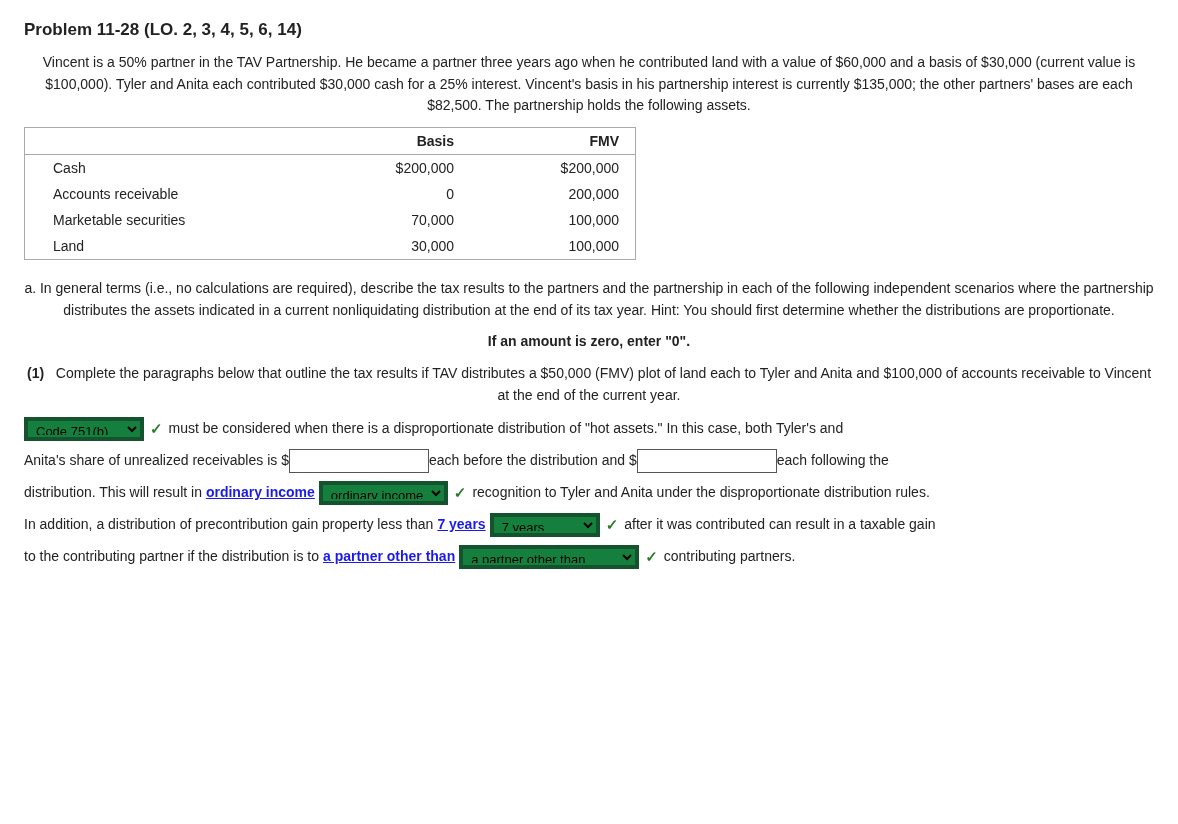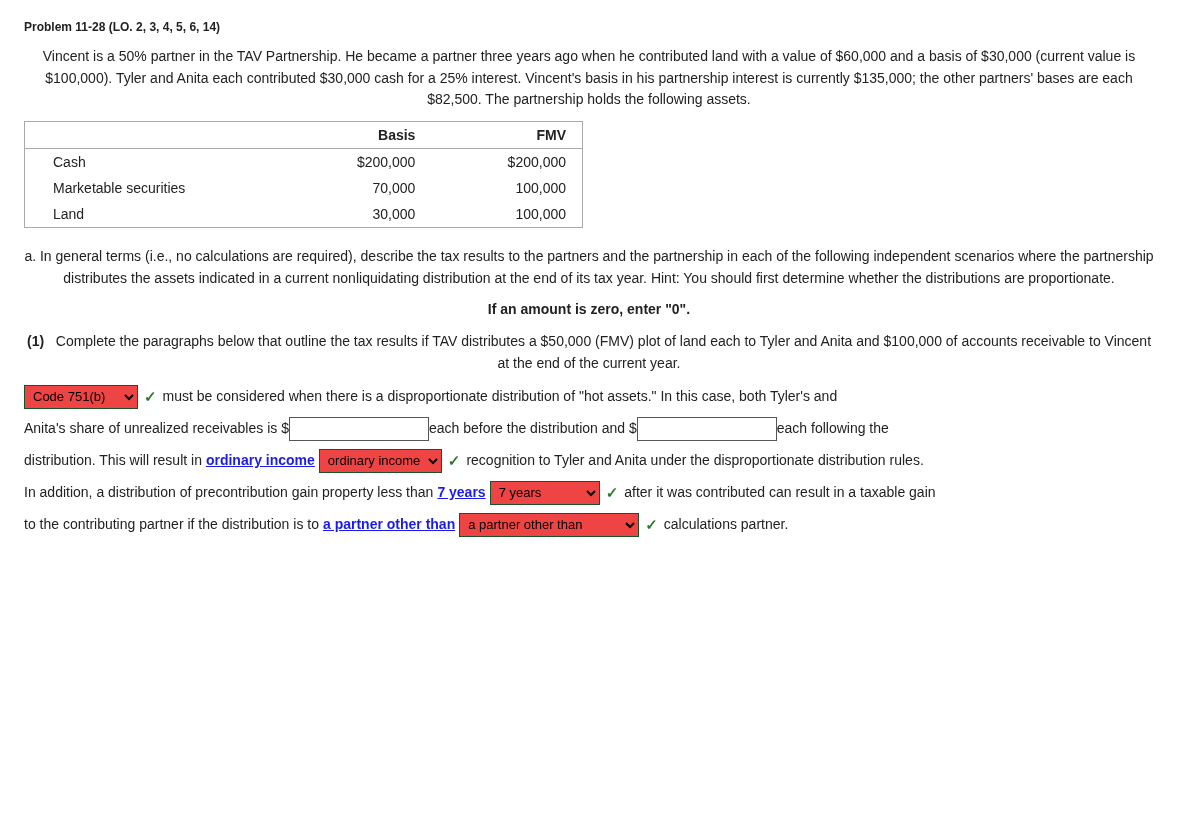--- a/index.html
+++ b/index.html
@@ -8,31 +8,31 @@
       font-size: 14px;
       color: #222;
       background: #fff;
       padding: 20px 24px;
       width: 1178px;
       min-height: 824px;
     }
     .problem-title {
       font-weight: bold;
       margin-bottom: 12px;
-      font-size: 12px;
+      font-size: 17px;
     }
     .intro-text {
       margin-bottom: 14px;
       line-height: 1.55;
     }
     
     .assets-table {
       border-collapse: collapse;
       margin-bottom: 18px;
-      width: 559px;
+      width: 612px;
       border: 1px solid #aaa;
     }
     .assets-table th, .assets-table td {
       padding: 5px 16px;
       font-size: 14px;
     }
     .assets-table th {
       font-weight: bold;
       text-align: right;
       border-bottom: 1px solid #aaa;
@@ -74,22 +74,22 @@
     }
     .inline-row2 {
       display: flex;
       align-items: center;
       flex-wrap: wrap;
       gap: 0;
       margin-bottom: 8px;
       line-height: 1.6;
     }
     .dropdown-select {
-      border: 1px solid #14532d;
-      background: #ef4444;
+      border: 4px solid #14532d;
+      background: #15803d;
       font-size: 13px;
       padding: 2px 4px;
       height: 24px;
       cursor: pointer;
       min-width: 110px;
     }
     .dropdown-select.wider {
       min-width: 180px;
     }
     .check-icon {
@@ -134,20 +134,25 @@
       <th>FMV</th>
     </tr>
   </thead>
   <tbody id="table-body">
   <tr>
       <td>Cash</td>
       <td>$200,000</td>
       <td>$200,000</td>
     </tr>
       <tr>
+      <td>Accounts receivable</td>
+      <td>0</td>
+      <td>200,000</td>
+    </tr>
+      <tr>
       <td>Marketable securities</td>
       <td>70,000</td>
       <td>100,000</td>
     </tr>
       <tr>
       <td>Land</td>
       <td>30,000</td>
       <td>100,000</td>
     </tr>
     </tbody>
@@ -209,14 +214,14 @@
 
 <div class="inline-row">
   <span>to the contributing partner if the distribution is to</span>
   <span class="underline-link">a partner other than</span>
   <select class="dropdown-select wider">
     <option>a partner other than</option>
     <option>the same partner as</option>
     <option>any partner including</option>
   </select>
   <span class="check-icon">✓</span>
-  <span>calculations partner.</span>
+  <span>contributing partners.</span>
 </div>
 
 </body></html>

